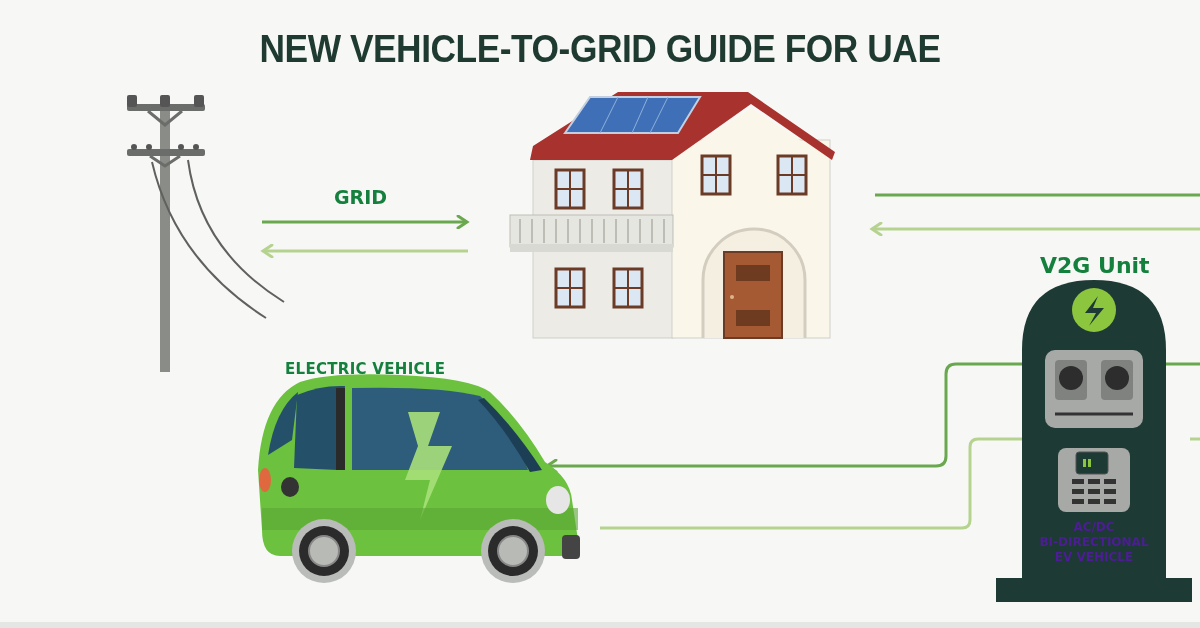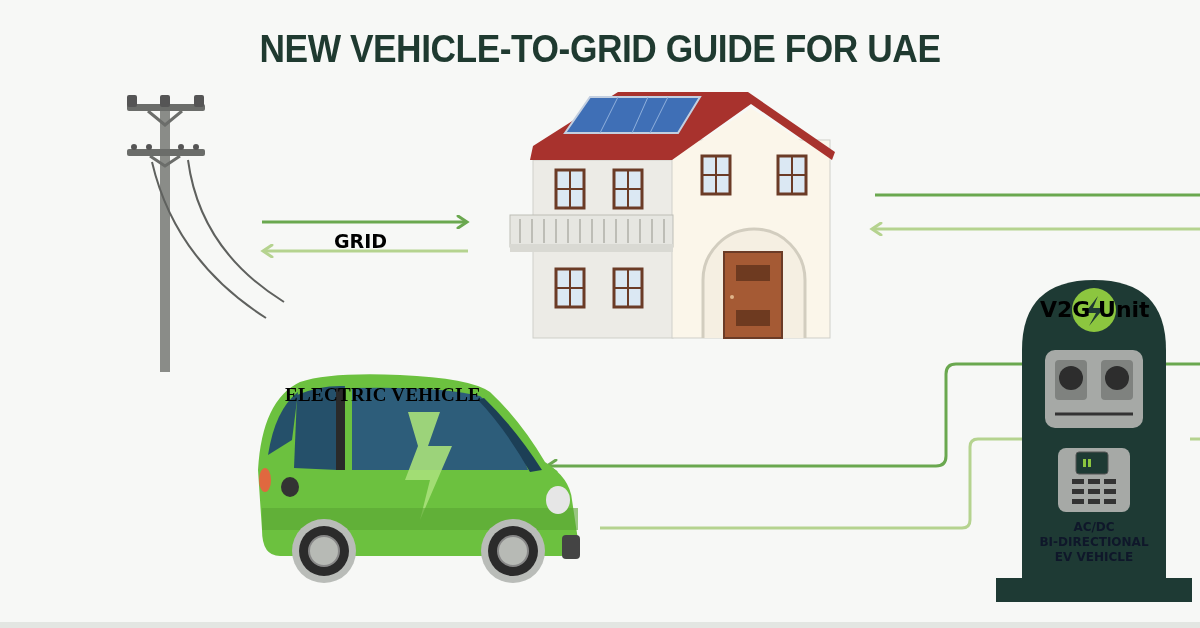--- a/index.html
+++ b/index.html
@@ -1,23 +1,23 @@
 <!DOCTYPE html>
 <html><head>
 <meta charset="utf-8">
 <style>
   html,body{margin:0;padding:0;}
   body{width:1200px;height:628px;overflow:hidden;background:#f7f8f6;font-family:"DejaVu Sans",sans-serif;position:relative;}
   .abs{position:absolute;}
   .title{left:0;top:28px;width:1200px;text-align:center;font-weight:bold;font-size:38px;letter-spacing:-0.5px;color:#1f3a30;font-family:"Liberation Sans","DejaVu Sans",sans-serif;transform:scaleX(0.93);}
-  .label{font-weight:bold;color:#000000;font-family:"DejaVu Sans",sans-serif;margin-top:44px;}
+  .label{font-weight:bold;color:#15803d;font-family:"DejaVu Sans",sans-serif;}
   .lbl-grid{left:334px;top:186px;font-size:19px;}
-  .lbl-ev{left:285px;top:340px;font-size:19px;letter-spacing:0.3px;font-family:Liberation Serif, serif;}
+  .lbl-ev{left:285px;top:360px;font-size:15px;letter-spacing:0.3px;}
   .lbl-v2g{left:1040px;top:253px;font-size:22px;}
-  .charger-text{left:1022px;top:520px;width:144px;text-align:center;color:#0f172a;font-weight:bold;font-size:12px;line-height:15px;font-family:"DejaVu Sans",sans-serif;}
+  .charger-text{left:1022px;top:520px;width:144px;text-align:center;color:#4c1d95;font-weight:bold;font-size:12px;line-height:15px;font-family:"DejaVu Sans",sans-serif;}
   svg{position:absolute;left:0;top:0;}
   .bottom-bar{left:0;top:622px;width:1200px;height:6px;background:#e3e6e2;}
 </style>
 </head>
 <body>
 
 <div class="abs title">NEW VEHICLE-TO-GRID GUIDE FOR UAE</div>
 
 <svg width="1200" height="628" viewBox="0 0 1200 628">
   <defs>

